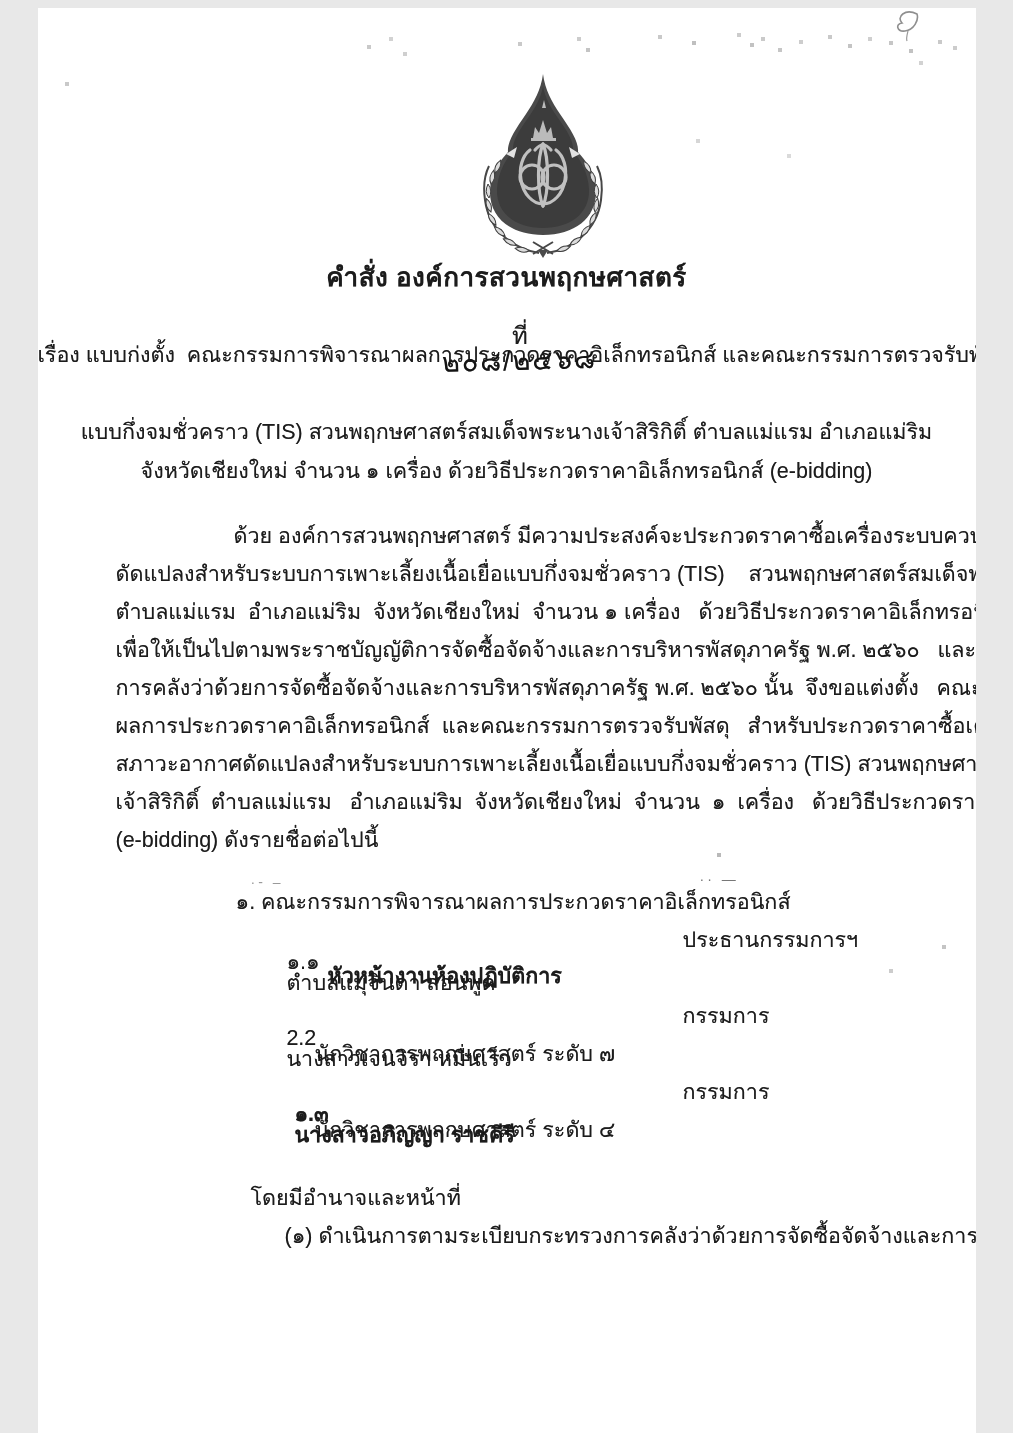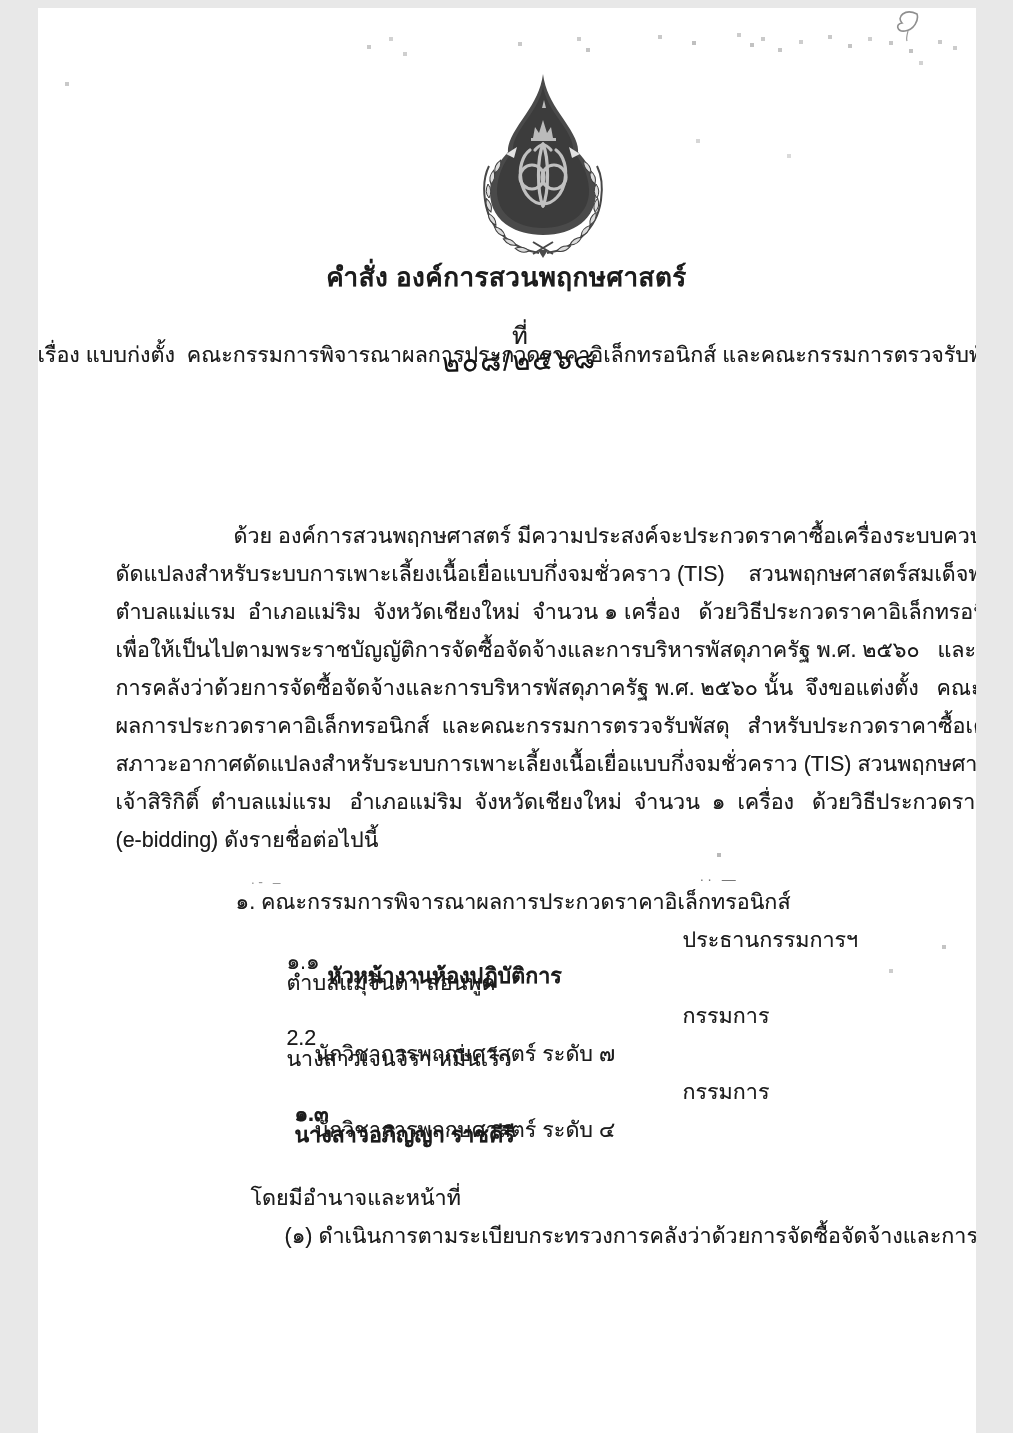--- a/index.html
+++ b/index.html
@@ -133,20 +133,22 @@
   </div>
 
   <div class="txt centered doc-title">คำสั่ง องค์การสวนพฤกษศาสตร์</div>
 
   <div class="txt centered doc-number">
     <span>ที่</span>
     <span class="hand">๒๐๘/๒๕๖๘</span>
   </div>
 
   <div class="txt centered subject-line s0">เรื่อง แบบก่งตั้ง  คณะกรรมการพิจารณาผลการประกวดราคาอิเล็กทรอนิกส์ และคณะกรรมการตรวจรับพัสดุ</div>
+  <div class="txt centered subject-line s2">แบบกึ่งจมชั่วคราว (TIS) สวนพฤกษศาสตร์สมเด็จพระนางเจ้าสิริกิติ์ ตำบลแม่แรม อำเภอแม่ริม</div>
+  <div class="txt centered subject-line s3">จังหวัดเชียงใหม่ จำนวน ๑ เครื่อง ด้วยวิธีประกวดราคาอิเล็กทรอนิกส์ (e-bidding)</div>
 
   <div class="txt bline b0">ด้วย องค์การสวนพฤกษศาสตร์ มีความประสงค์จะประกวดราคาซื้อเครื่องระบบควบคุมสภาวะอากาศ</div>
   <div class="txt bline b1">ดัดแปลงสำหรับระบบการเพาะเลี้ยงเนื้อเยื่อแบบกึ่งจมชั่วคราว (TIS)    สวนพฤกษศาสตร์สมเด็จพระนางเจ้าสิริกิติ์</div>
   <div class="txt bline b2">ตำบลแม่แรม  อำเภอแม่ริม  จังหวัดเชียงใหม่  จำนวน ๑ เครื่อง   ด้วยวิธีประกวดราคาอิเล็กทรอนิกส์ (e-bidding)</div>
   <div class="txt bline b3">เพื่อให้เป็นไปตามพระราชบัญญัติการจัดซื้อจัดจ้างและการบริหารพัสดุภาครัฐ พ.ศ. ๒๕๖๐   และระเบียบกระทรวง</div>
   <div class="txt bline b4">การคลังว่าด้วยการจัดซื้อจัดจ้างและการบริหารพัสดุภาครัฐ พ.ศ. ๒๕๖๐ นั้น  จึงขอแต่งตั้ง   คณะกรรมการพิจารณา</div>
   <div class="txt bline b5">ผลการประกวดราคาอิเล็กทรอนิกส์  และคณะกรรมการตรวจรับพัสดุ   สำหรับประกวดราคาซื้อเครื่องระบบควบคุม</div>
   <div class="txt bline b6">สภาวะอากาศดัดแปลงสำหรับระบบการเพาะเลี้ยงเนื้อเยื่อแบบกึ่งจมชั่วคราว (TIS) สวนพฤกษศาสตร์สมเด็จพระนาง</div>
   <div class="txt bline b7">เจ้าสิริกิติ์  ตำบลแม่แรม   อำเภอแม่ริม  จังหวัดเชียงใหม่  จำนวน  ๑  เครื่อง   ด้วยวิธีประกวดราคาอิเล็กทรอนิกส์</div>
   <div class="txt bline b8">(e-bidding) ดังรายชื่อต่อไปนี้</div>

